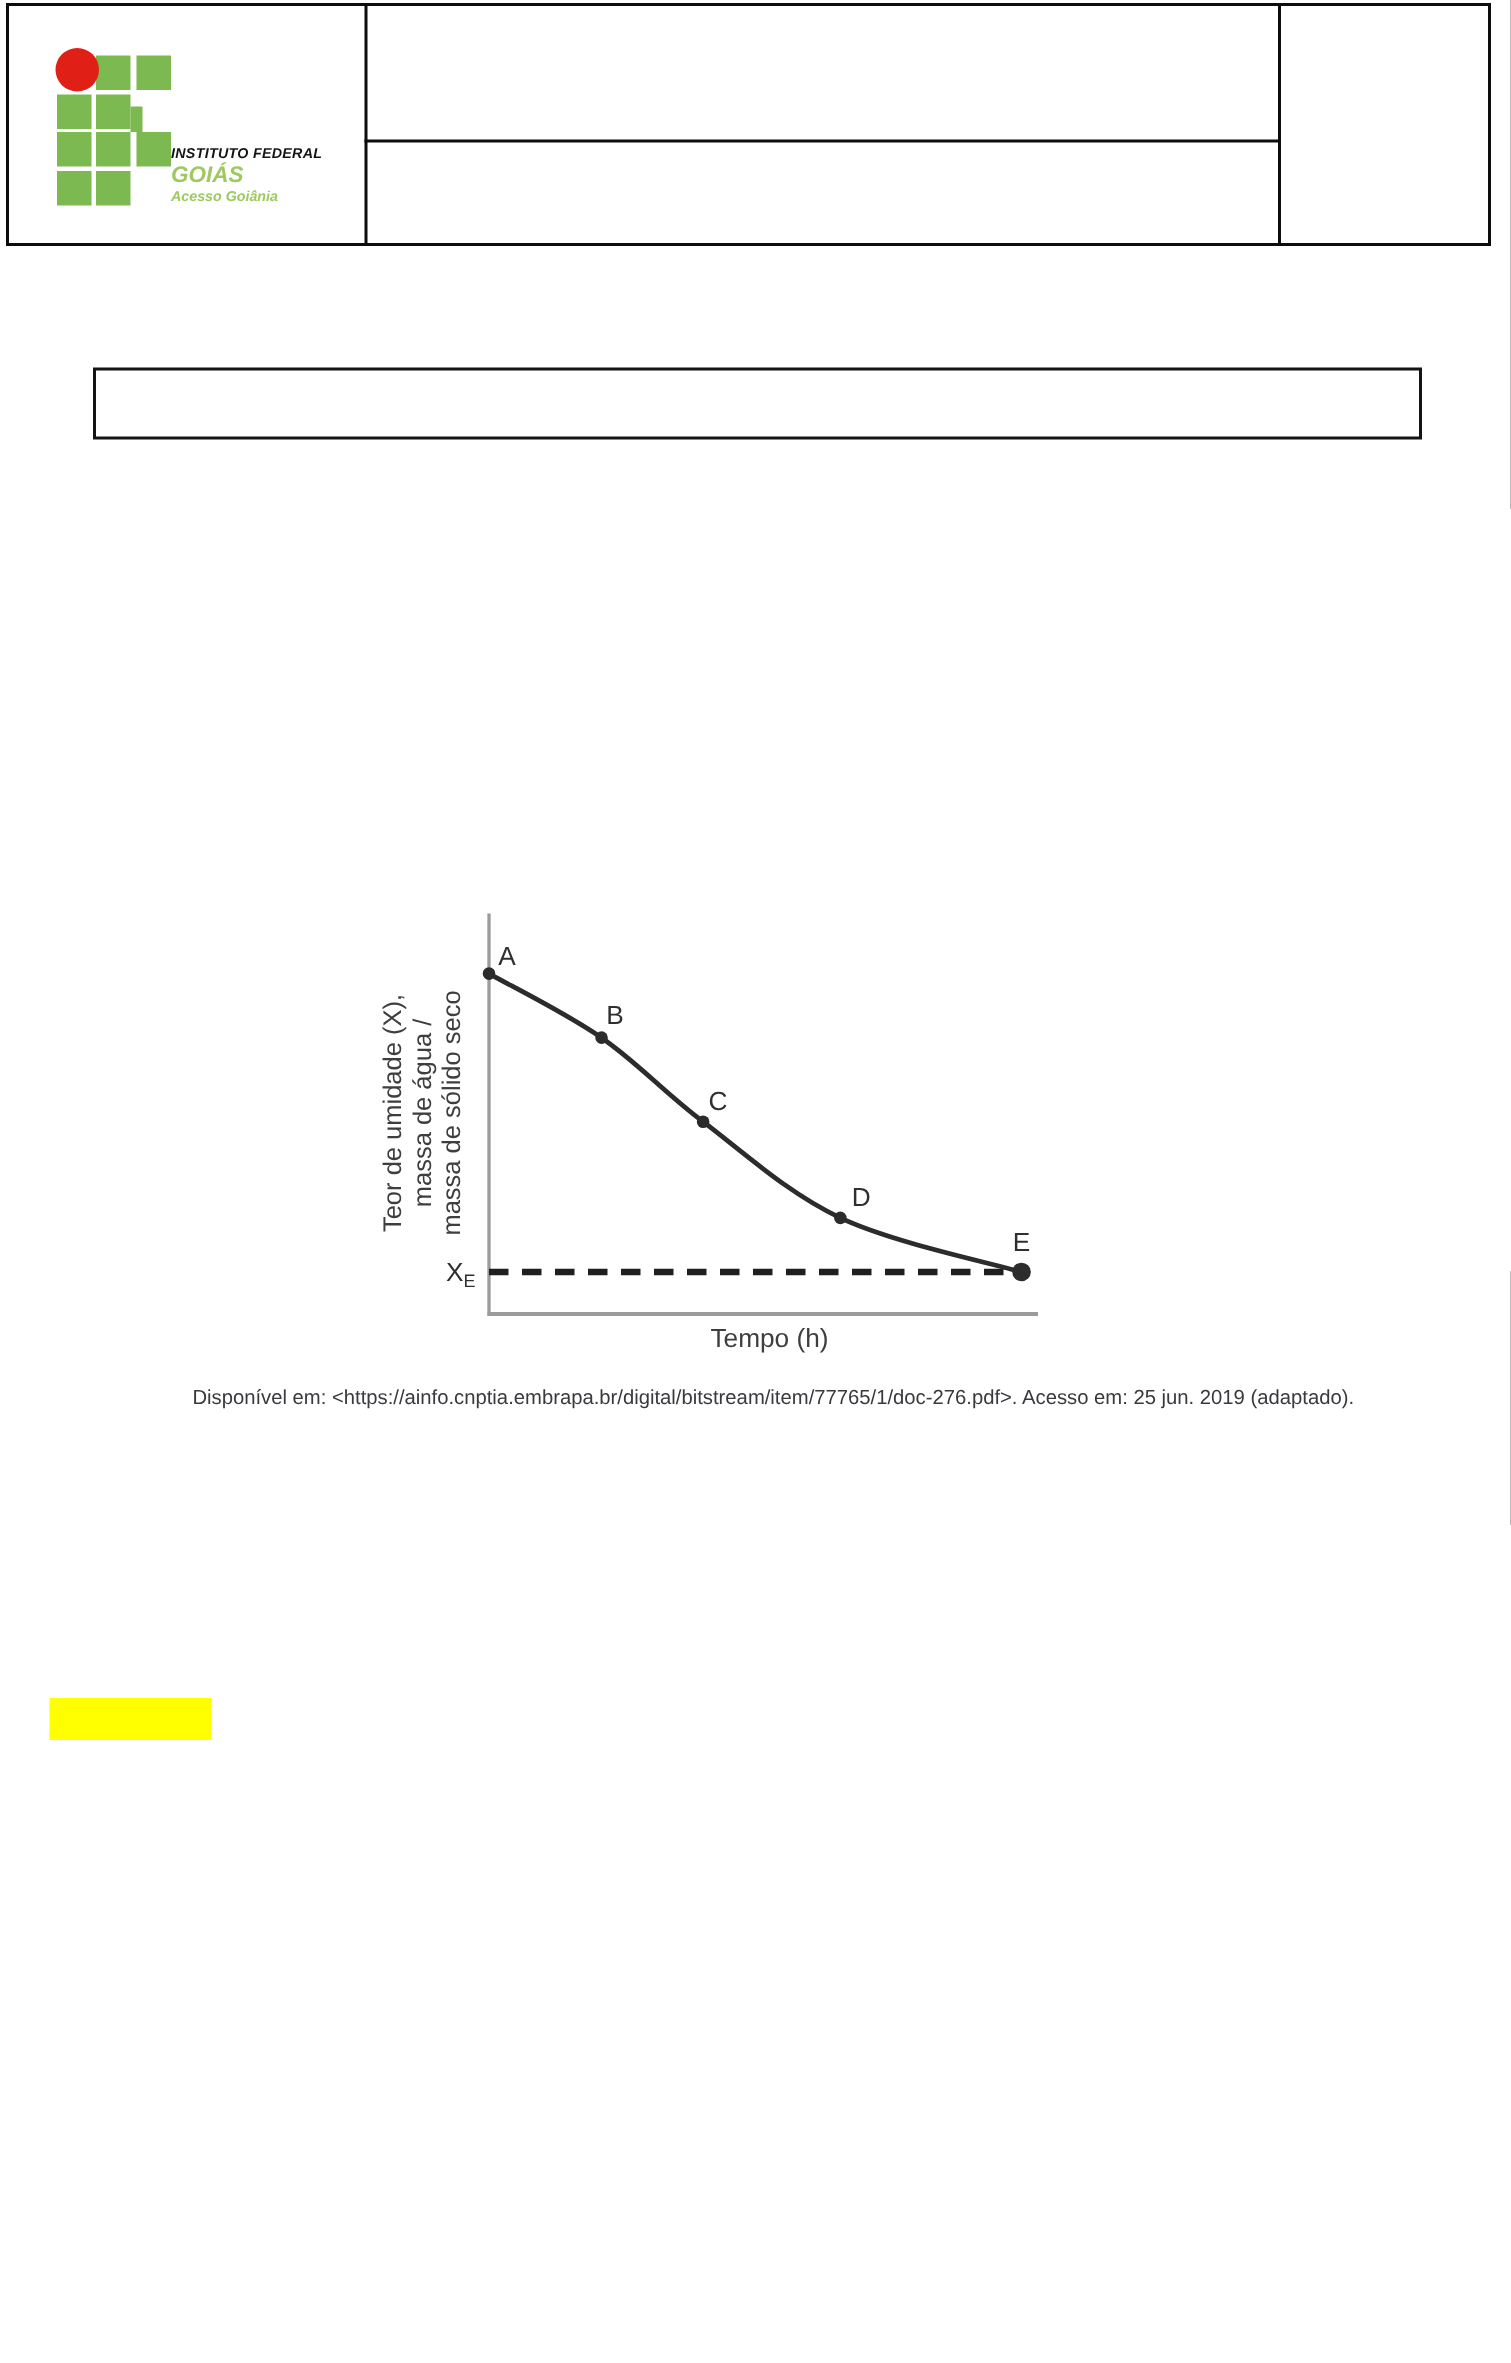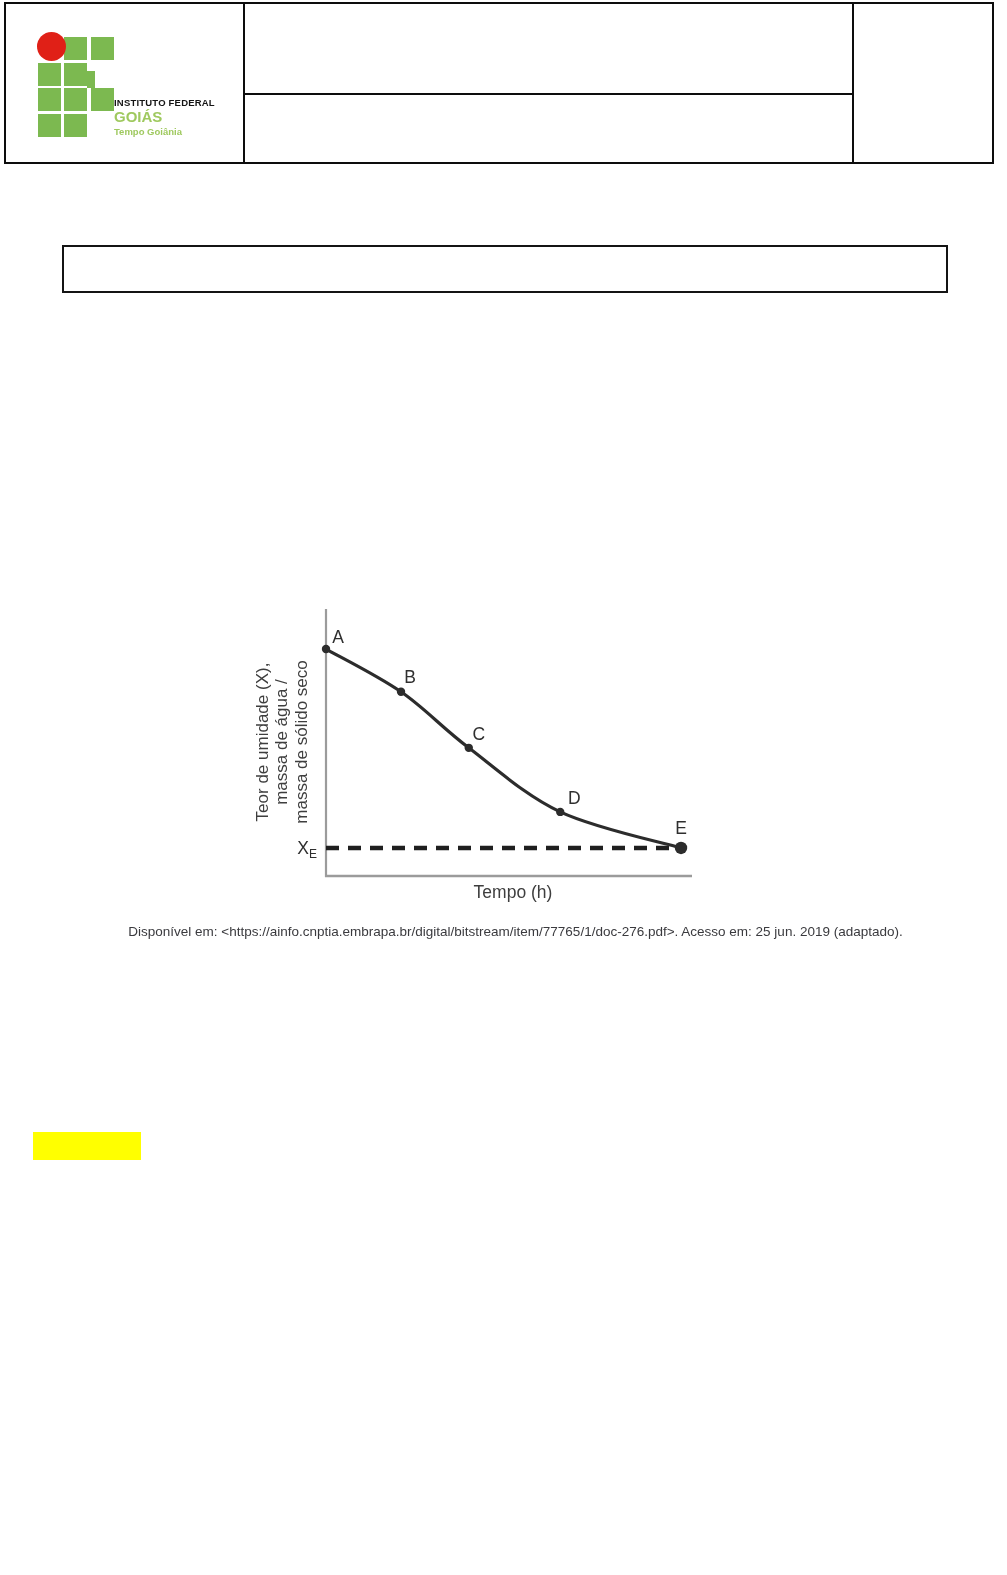--- a/index.html
+++ b/index.html
@@ -9,20 +9,21 @@
     margin:0 auto;
     background:#ffffff;
     font-family:"Liberation Sans", sans-serif;
     overflow:hidden;
   }
   
   .header-table{
     position:absolute;left:4px;top:2px;
     width:986px;height:158px;
     border:2px solid #0d0d0d;
+    font-style:italic;
   }
   .header-vline{position:absolute;top:0;width:2px;height:100%;background:#0d0d0d;}
   .header-vline.v1{left:237px;}
   .header-vline.v2{left:846px;}
   .header-hline{position:absolute;left:237px;top:89px;width:611px;height:2px;background:#0d0d0d;}
   
   .ifg-logo{position:absolute;left:0;top:0;width:243px;height:162px;}
   .logo-sq{position:absolute;width:23px;height:23px;background:var(--logo-green,#7cb950);}
   .sq-r1c2{left:58px;top:33px;}  .sq-r1c3{left:84.5px;top:33px;}
   .sq-r2c1{left:31.5px;top:58.5px;} .sq-r2c2{left:58px;top:58.5px;}
@@ -75,21 +76,21 @@
       <div class="logo-tab"></div>
       <div class="logo-sq sq-r3c1"></div>
       <div class="logo-sq sq-r3c2"></div>
       <div class="logo-sq sq-r3c3"></div>
       <div class="logo-sq sq-r4c1"></div>
       <div class="logo-sq sq-r4c2"></div>
       <div class="logo-circle"></div>
       <div class="logo-text">
         <div class="logo-line1">INSTITUTO FEDERAL</div>
         <div class="logo-line2">GOIÁS</div>
-        <div class="logo-line3">Tempo Goiânia</div>
+        <div class="logo-line3">Acesso Goiânia</div>
       </div>
     </div>
 
     <div style="position:absolute;left:239px;top:0;width:607px;height:89px;"></div>
     <div style="position:absolute;left:239px;top:91px;width:607px;height:67px;"></div>
     <div style="position:absolute;left:848px;top:0;width:138px;height:158px;"></div>
   </div>
 
   <div class="question-box"></div>
 

